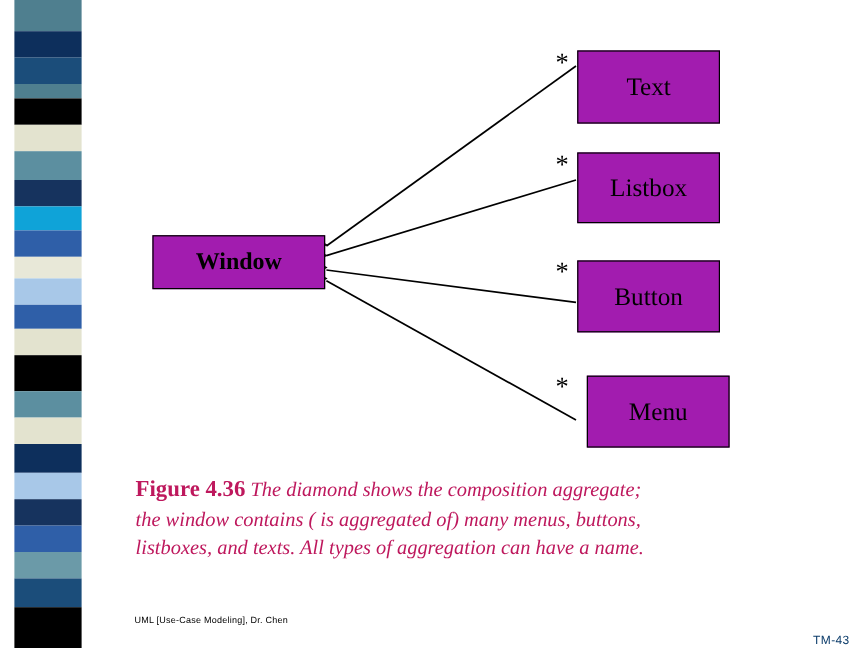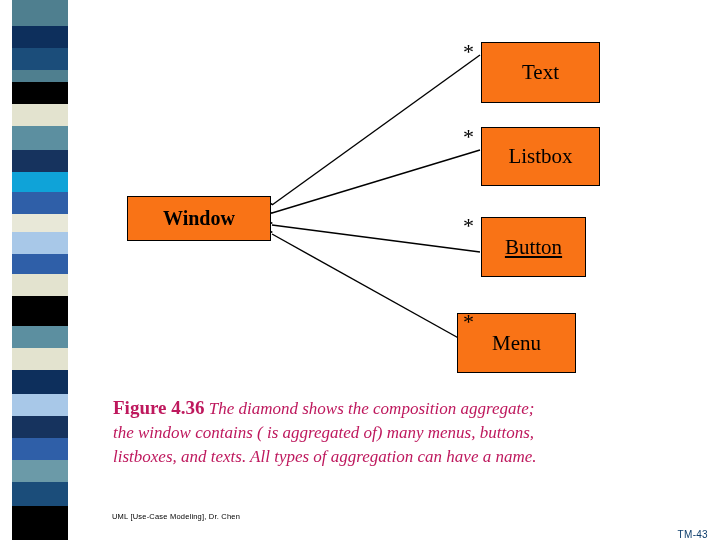--- a/index.html
+++ b/index.html
@@ -32,21 +32,21 @@
   .stripe {
     position: absolute;
     left: 0;
     width: 100%;
   }
 
   
   .uml-box {
     position: absolute;
     border: 1.5px solid #000000;
-    background: #f97316;
+    background: #a21caf;
     box-sizing: border-box;
     display: flex;
     align-items: center;
     justify-content: center;
     font-family: "Liberation Serif", serif;
     font-size: 21px;
     color: #000000;
   }
   .uml-box.window-box {
     font-weight: bold;
@@ -162,26 +162,26 @@
   <div class="uml-box" style="left:481px;top:42px;width:119px;height:61px;">
     <span>Text</span>
   </div>
   <span class="mult" style="left:463px;top:41px;">*</span>
 
   <div class="uml-box" style="left:481px;top:127px;width:119px;height:59px;">
     <span>Listbox</span>
   </div>
   <span class="mult" style="left:463px;top:126px;">*</span>
 
-  <div class="uml-box" style="left:481px;top:217px;width:105px;height:60px;text-decoration:underline;">
+  <div class="uml-box" style="left:481px;top:217px;width:119px;height:60px;">
     <span>Button</span>
   </div>
   <span class="mult" style="left:463px;top:215px;">*</span>
 
-  <div class="uml-box" style="left:457px;top:313px;width:119px;height:60px;">
+  <div class="uml-box" style="left:489px;top:313px;width:119px;height:60px;">
     <span>Menu</span>
   </div>
   <span class="mult" style="left:463px;top:311px;">*</span>
 
   <div class="caption">
     <b>Figure 4.36</b><span> The diamond shows the composition aggregate; the window contains ( is aggregated of) many menus, buttons, listboxes, and texts. All types of aggregation can have a name.</span>
   </div>
 
   <div class="footer-left">UML [Use-Case Modeling], Dr. Chen</div>
   <div class="footer-right">TM-43</div>

